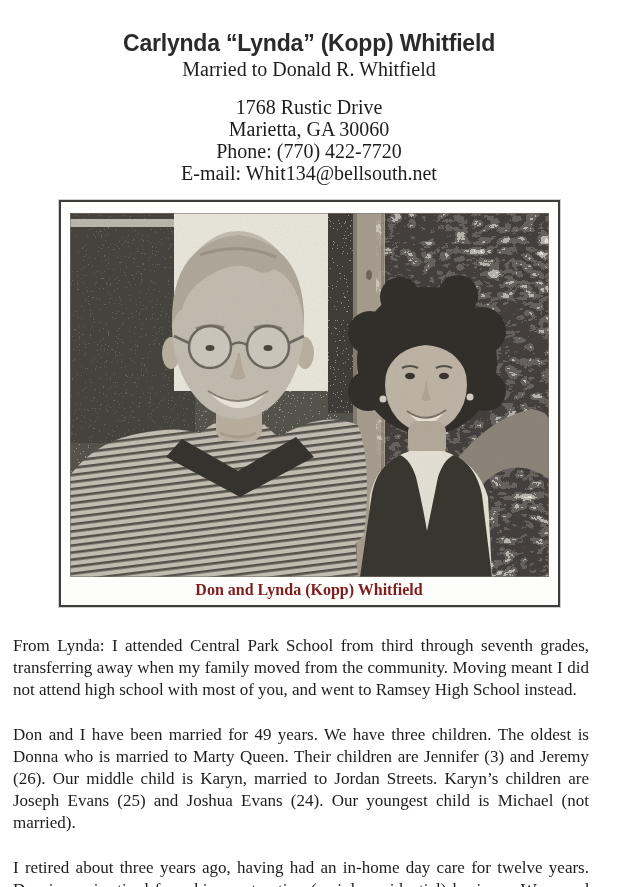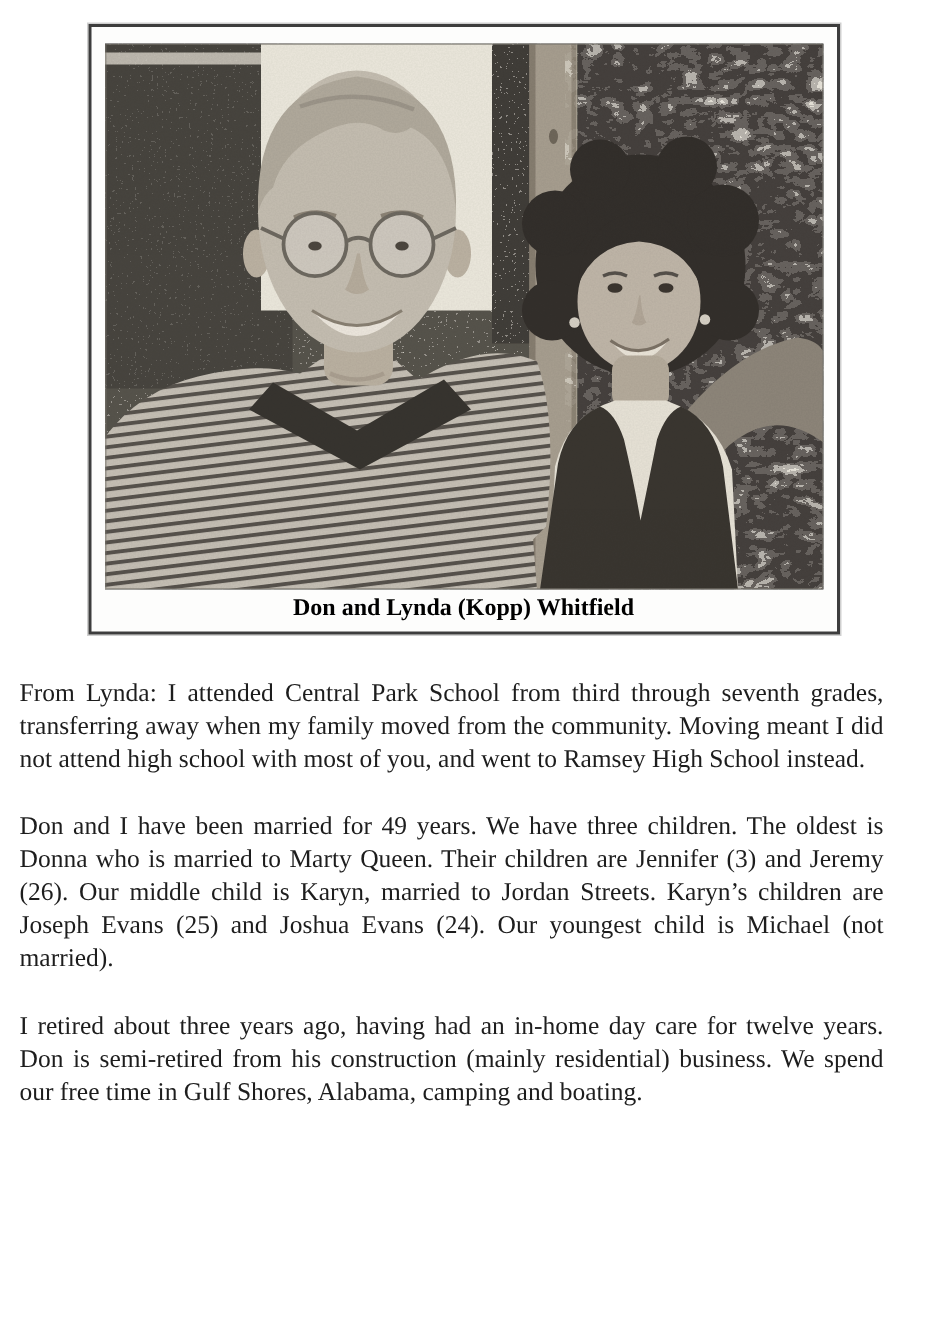--- a/index.html
+++ b/index.html
@@ -18,30 +18,40 @@
   .address { margin-top: 16px; font-size: 20px; line-height: 22px; }
   .photo-frame {
     width: 481px; margin: 16px auto 0;
     border: 2px solid #3d3d3d; box-shadow: 0 0 0 1px #cfcfcf;
     padding: 11px 8px 6px; background: #fdfdfc;
   }
   .photo-holder { width: 479px; height: 364px; margin: 0 auto; overflow: hidden; background: #555; }
   .photo-holder svg { display: block; }
   .photo-caption {
     text-align: center; font-weight: bold; font-size: 16px;
-    padding-top: 4px; color: #000000;
+    padding-top: 4px; color: #7f1d1d;
   }
   .bio { margin: 28px 13px 0; font-size: 17px; line-height: 22px; text-align: justify; text-justify: inter-word; }
   .bio p { margin: 0 16px 23px 0; }
 </style>
 </head>
 <body>
 
 <div class="page">
 
+  <div class="header">
+    <div class="title">Carlynda “Lynda” (Kopp) Whitfield</div>
+    <div class="subtitle">Married to Donald R. Whitfield</div>
+    <div class="address">
+      <div>1768 Rustic Drive</div>
+      <div>Marietta, GA 30060</div>
+      <div>Phone:  (770) 422-7720</div>
+      <div>E-mail:  Whit134@bellsouth.net</div>
+    </div>
+  </div>
 
   <div class="photo-frame">
     <div class="photo-holder">
       <svg viewBox="0 0 479 364" width="479" height="364" aria-hidden="true">
         <defs>
           <pattern id="stripes" width="8" height="7" patternUnits="userSpaceOnUse" patternTransform="rotate(-7)">
             <rect width="8" height="7" fill="#c7c1b6"></rect>
             <rect width="8" height="2.6" fill="#57524c"></rect>
           </pattern>
           <filter id="leaves" x="-5%" y="-5%" width="110%" height="110%">

